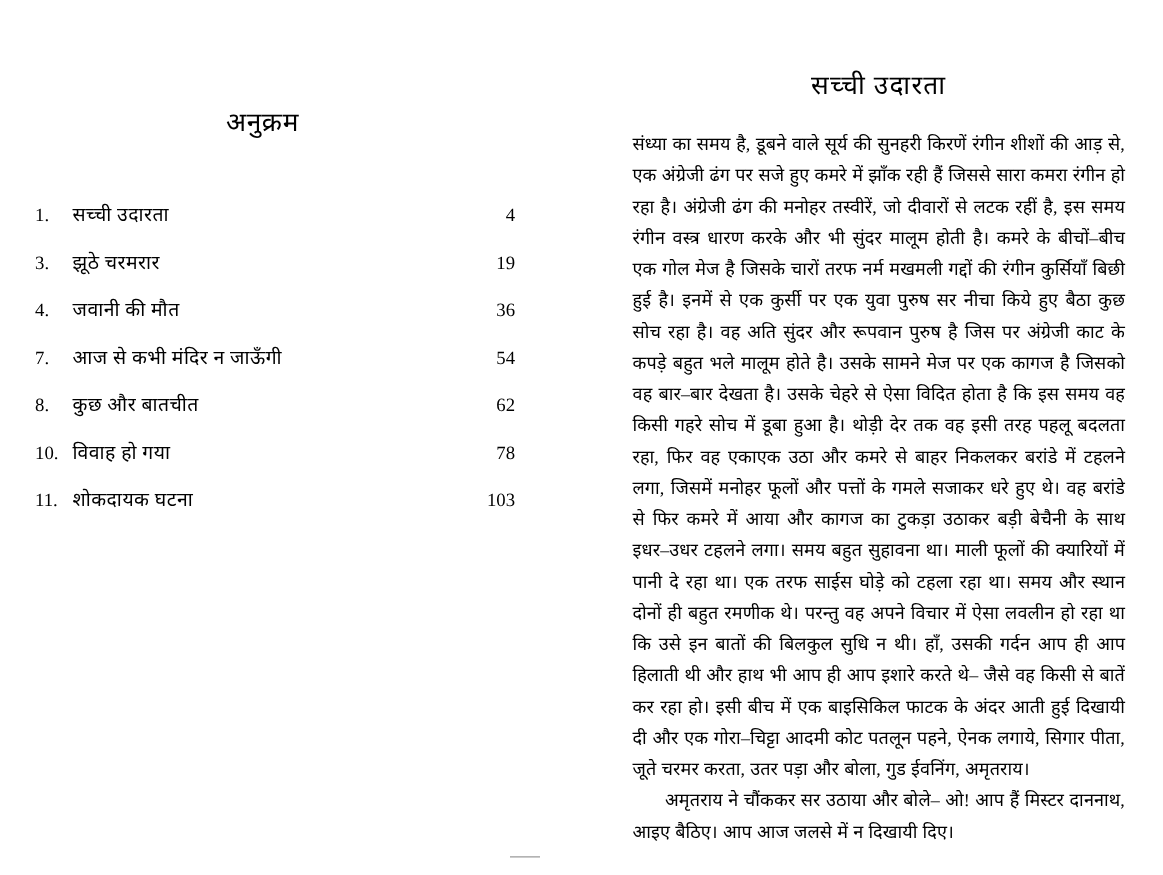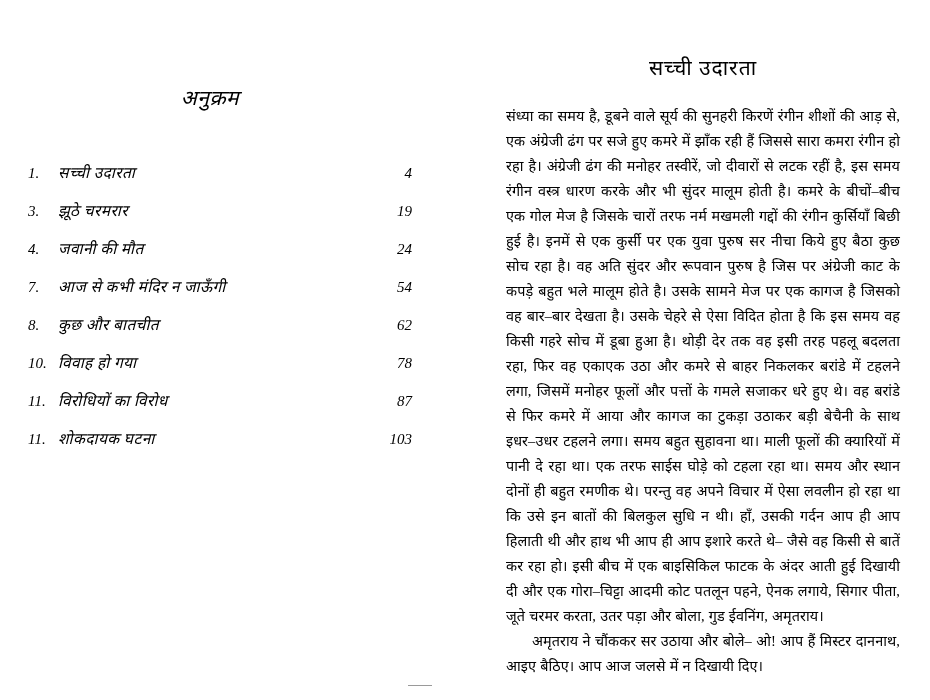--- a/index.html
+++ b/index.html
@@ -22,21 +22,20 @@
     background: #ffffff;
   }
 
   
   #toc-column {
     position: absolute;
     left: 0px;
     top: 0px;
     width: 465px;
     height: 616px;
-    font-style: italic;
   }
   #toc-heading {
     position: absolute;
     left: 0px;
     top: 86px;
     width: 420px;
     text-align: center;
     font-size: 21px;
     font-weight: normal;
     letter-spacing: 0.5px;
@@ -148,45 +147,41 @@
       </div>
 
 
       <div class="toc-row">
         <span class="toc-num">3.</span><span class="toc-title">झूठे चरमरार</span>
         <span class="toc-page">19</span>
       </div>
 
       <div class="toc-row">
         <span class="toc-num">4.</span><span class="toc-title">जवानी की मौत</span>
-        <span class="toc-page">24</span>
+        <span class="toc-page">36</span>
       </div>
 
 
 
       <div class="toc-row">
         <span class="toc-num">7.</span><span class="toc-title">आज से कभी मंदिर न जाऊँगी</span>
         <span class="toc-page">54</span>
       </div>
 
       <div class="toc-row">
         <span class="toc-num">8.</span><span class="toc-title">कुछ और बातचीत</span>
         <span class="toc-page">62</span>
       </div>
 
 
       <div class="toc-row">
         <span class="toc-num">10.</span><span class="toc-title">विवाह हो गया</span>
         <span class="toc-page">78</span>
       </div>
 
-      <div class="toc-row">
-        <span class="toc-num">11.</span><span class="toc-title">विरोधियों का विरोध</span>
-        <span class="toc-page">87</span>
-      </div>
 
 
       <div class="toc-row">
         <span class="toc-num">11.</span><span class="toc-title">शोकदायक घटना</span>
         <span class="toc-page">103</span>
       </div>
 
     </div>
   </div>
 

